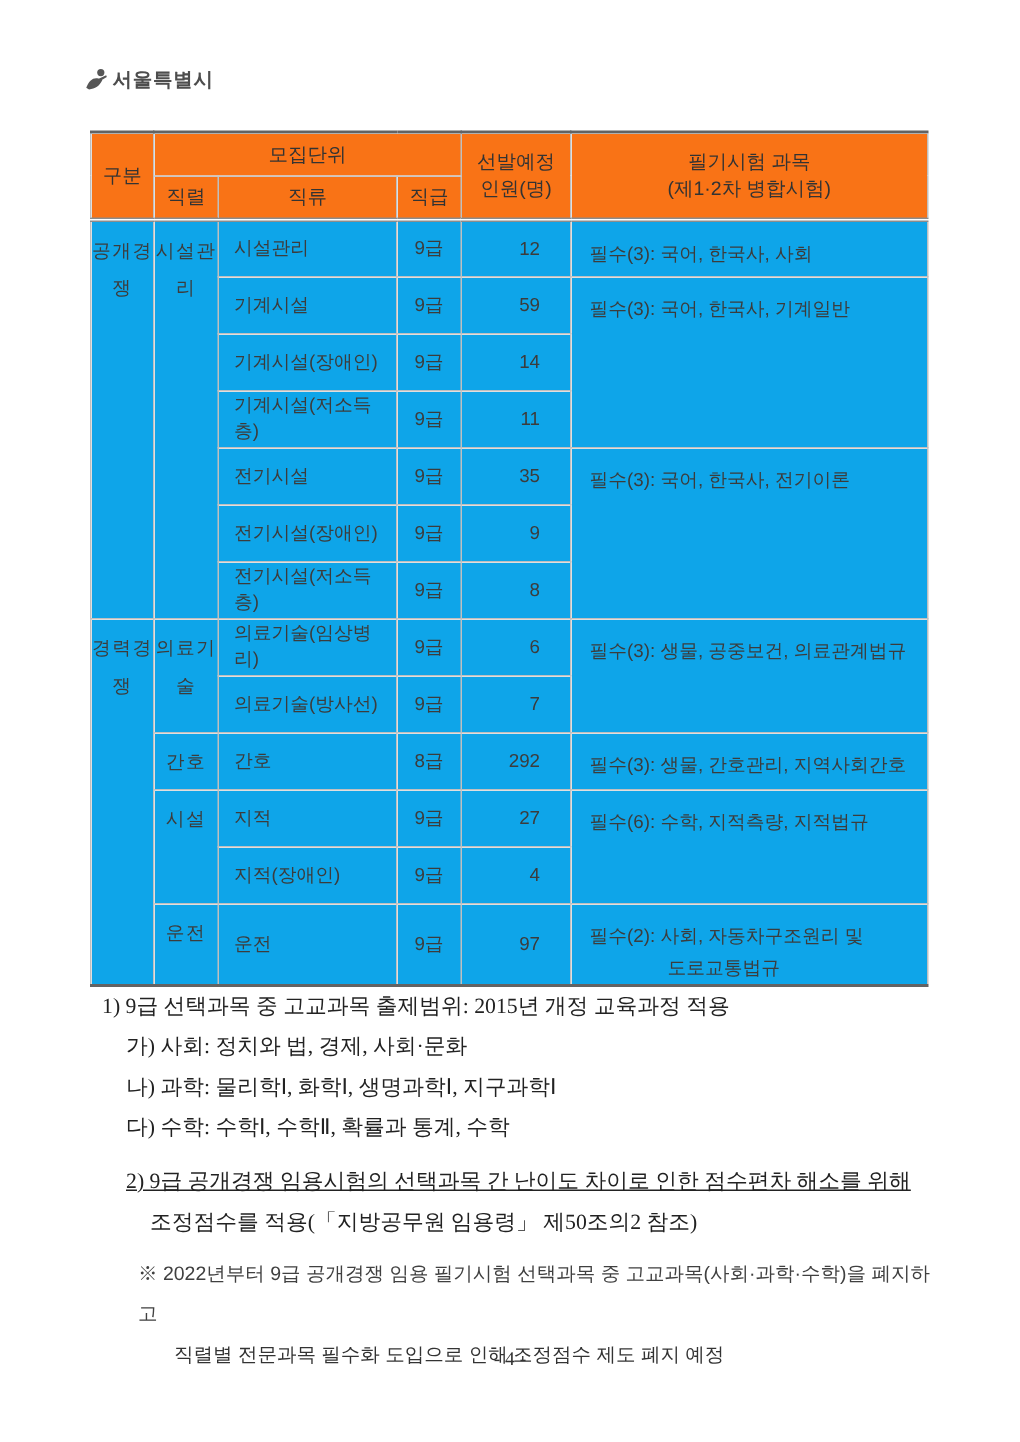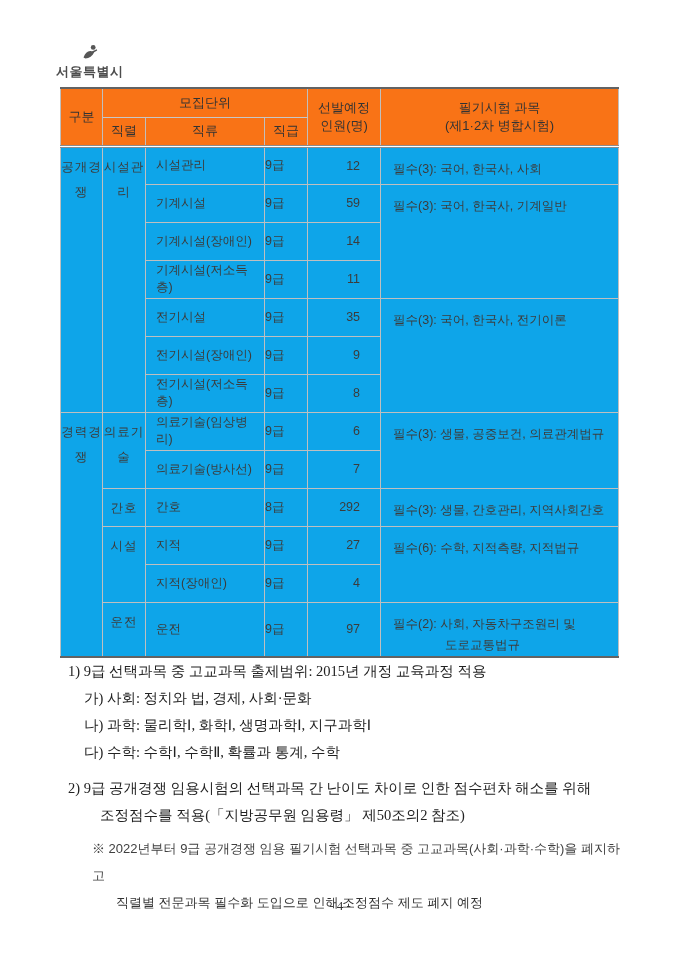--- a/index.html
+++ b/index.html
@@ -3,21 +3,21 @@
 <meta charset="utf-8">
 <style>
   * { margin: 0; padding: 0; box-sizing: border-box; }
   html, body { background: #ffffff; }
   body {
     width: 680px; height: 961px; position: relative;
     font-family: "Liberation Sans", sans-serif;
     color: #3a3a3a;
   }
   
-  .logo { position: absolute; left: 56px; top: 44px; display: flex; align-items: center; gap: 3px; flex-direction: column; }
+  .logo { position: absolute; left: 56px; top: 44px; display: flex; align-items: center; gap: 3px; }
   .logo .mark { width: 16px; height: 16px; }
   .logo .brand {
     font-size: 13px; font-weight: bold; color: #4d4d4d; letter-spacing: 0.5px;
   }
   
   .tbl-wrap { position: absolute; left: 60px; top: 87px; }
   table { border-collapse: collapse; table-layout: fixed; width: 558px; font-size: 12.5px; color: #3c3c3c; }
   td, th { border: 1px solid #bfbfbf; overflow: hidden; }
   thead th {
     background: #f97316; font-weight: normal; font-size: 13px; color: #333;
@@ -27,35 +27,35 @@
   thead tr:last-child th { border-bottom: 3px double #8c8c8c; }
   thead th.span2 { border-bottom: 3px double #8c8c8c; }
   table { border-top: 2px solid #636363; border-bottom: 2px solid #636363; }
   td { background: #0ea5e9; height: 38px; vertical-align: middle; }
   tr.tall td { height: 54px; }
   .c-gubun, .c-jikryeol {
     text-align: center; vertical-align: top; padding-top: 7px;
     word-break: break-all; line-height: 25px; letter-spacing: 1px;
   }
   .c-jikryu { padding-left: 10px; text-align: left; }
-  .c-grade  { }
+  .c-grade  { text-align: center; }
   .c-count  { text-align: right; padding-right: 20px; }
   .c-subj   { text-align: left; vertical-align: top; padding: 11px 6px 0 12px; line-height: 21px; }
   .c-subj .line2 { padding-left: 52px; }
   td.dot { border-top: 1px dotted #d2d2d2; }
   .two-line { display: block; }
   
   .notes {
     position: absolute; left: 60px; top: 658px; width: 566px;
     font-family: "Liberation Serif", serif; font-size: 14.5px; color: #222;
   }
   .notes .line { line-height: 27px; }
   .n1  { margin-left: 8px; }
   .sub { margin-left: 24px; }
-  .n2  { margin-top: 9px; margin-left: 8px; }
+  .n2  { margin-top: 9px; margin-left: 24px; text-decoration: underline; }
   .n2b { margin-left: 40px; }
   .n3  { margin-top: 6px; margin-left: 32px; font-size: 13px; font-family: "Liberation Sans", sans-serif; color: #404040; }
   .n3b { margin-left: 56px; font-size: 13px; font-family: "Liberation Sans", sans-serif; color: #333; }
   
   .pagenum {
     position: absolute; left: 0; top: 898px; width: 680px; text-align: center;
     font-family: "Liberation Serif", serif; font-size: 13px; color: #333;
   }
 </style>
 </head>

